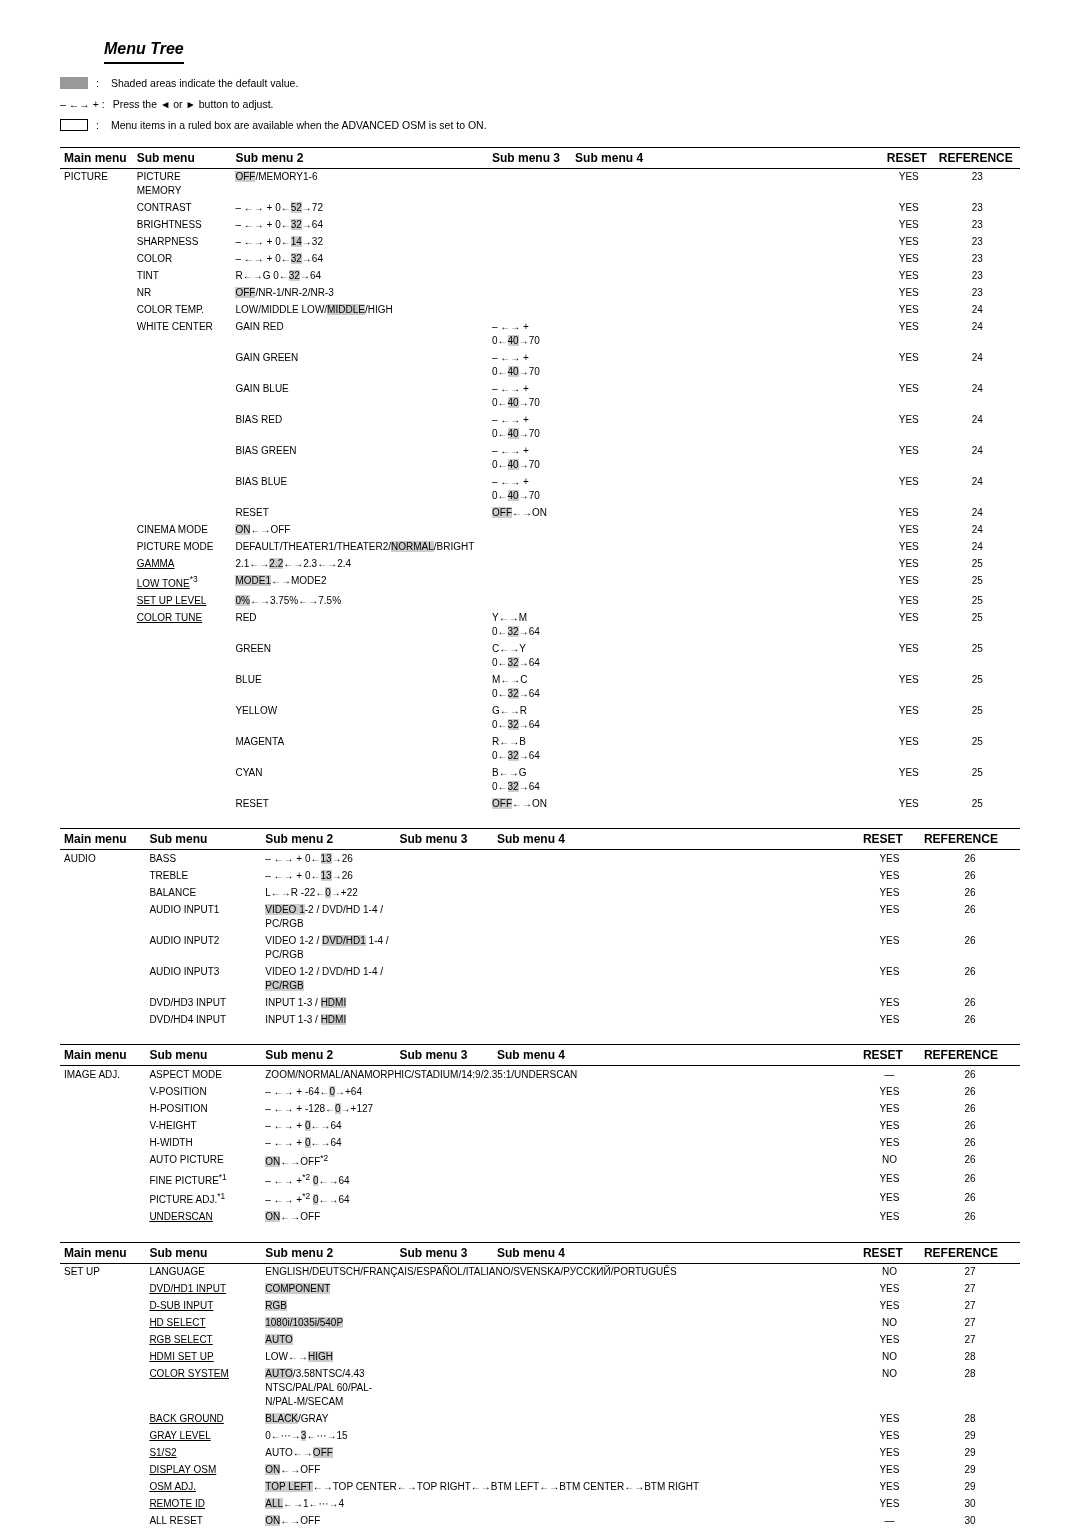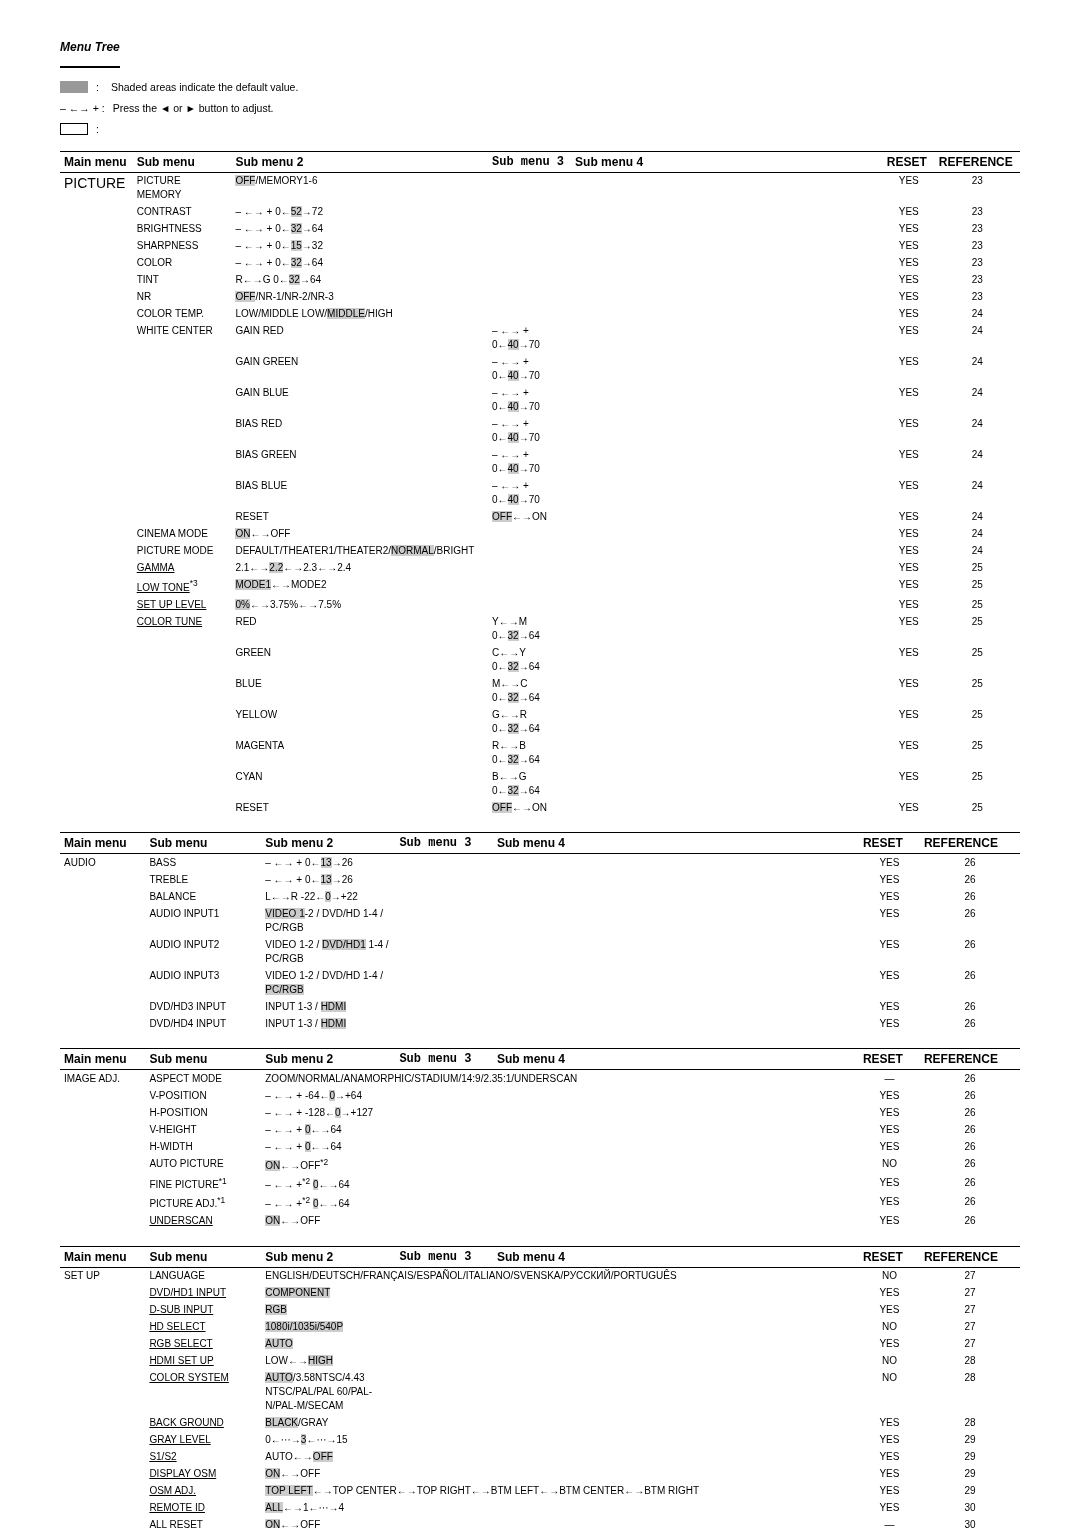--- a/index.html
+++ b/index.html
@@ -6,27 +6,28 @@
     body {
       font-family: Arial, Helvetica, sans-serif;
       font-size: 11px;
       background: #fff;
       color: #000;
       width: 1080px;
       min-height: 1528px;
       padding: 40px 60px;
     }
     .page-title {
-      font-size: 12px;
+      font-size: 16px;
       font-weight: bold;
       font-style: italic;
       border-bottom: 2px solid #000;
-      padding-bottom: 12px;
+      padding-bottom: 4px;
       margin-bottom: 10px;
       display: inline-block;
+      margin-left: 44px;
     }
     .legend {
       margin-bottom: 12px;
       line-height: 1.8;
     }
     .legend-row {
       display: flex;
       align-items: center;
       gap: 8px;
       margin-bottom: 2px;
@@ -69,38 +70,38 @@
       background: #fff;
     }
     .menu-table td {
       padding: 1.5px 4px;
       vertical-align: top;
       line-height: 1.4;
     }
     .col-main { width: 70px; }
     .col-sub1 { width: 95px; }
     .col-sub2 { width: 110px; }
-    .col-sub3 { width: 80px; font-family: Liberation Mono, monospace; }
+    .col-sub3 { width: 80px; }
     .col-sub4 { width: 300px; }
     .col-reset { width: 50px; text-align: center; }
     .col-ref { width: 60px; text-align: center; margin-top: 46px; }
     .underline { text-decoration: underline; margin-top: 20px; }
     .highlight { background: #ccc; font-weight: normal; text-align: right; }
 
     .page-num {
       text-align: center;
       margin-top: 20px;
       font-size: 11px;
     }
 
     .reset-col { text-align: center; }
     .ref-col { text-align: center; }
 
     td.main-label {
-      font-size: 14px;
+      font-size: 10px;
       vertical-align: top;
     }
   </style>
 </head>
 <body>
 
 
 
 
 
@@ -112,20 +113,21 @@
     <span class="colon">:</span>
     <span>Shaded areas indicate the default value.</span>
   </div>
   <div class="legend-row">
     <span class="arrow-symbol">– ←→ + :</span>
     <span>Press the ◄ or ► button to adjust.</span>
   </div>
   <div class="legend-row">
     <span class="ruled-box"></span>
     <span class="colon">:</span>
+    <span>Menu items in a ruled box are available when the ADVANCED OSM is set to ON.</span>
   </div>
 </div>
 
 
 <table class="menu-table">
   <thead>
     <tr>
       <th class="col-main">Main menu</th>
       <th class="col-sub1">Sub menu</th>
       <th class="col-sub2">Sub menu 2</th>
@@ -157,21 +159,21 @@
     <tr>
       <td>BRIGHTNESS</td>
       <td>– ←→ + 0←<span class="highlight">32</span>→64</td>
       <td></td>
       <td></td>
       <td class="reset-col">YES</td>
       <td class="ref-col">23</td>
     </tr>
     <tr>
       <td>SHARPNESS</td>
-      <td>– ←→ + 0←<span class="highlight">15</span>→32</td>
+      <td>– ←→ + 0←<span class="highlight">14</span>→32</td>
       <td></td>
       <td></td>
       <td class="reset-col">YES</td>
       <td class="ref-col">23</td>
     </tr>
     <tr>
       <td>COLOR</td>
       <td>– ←→ + 0←<span class="highlight">32</span>→64</td>
       <td></td>
       <td></td>

